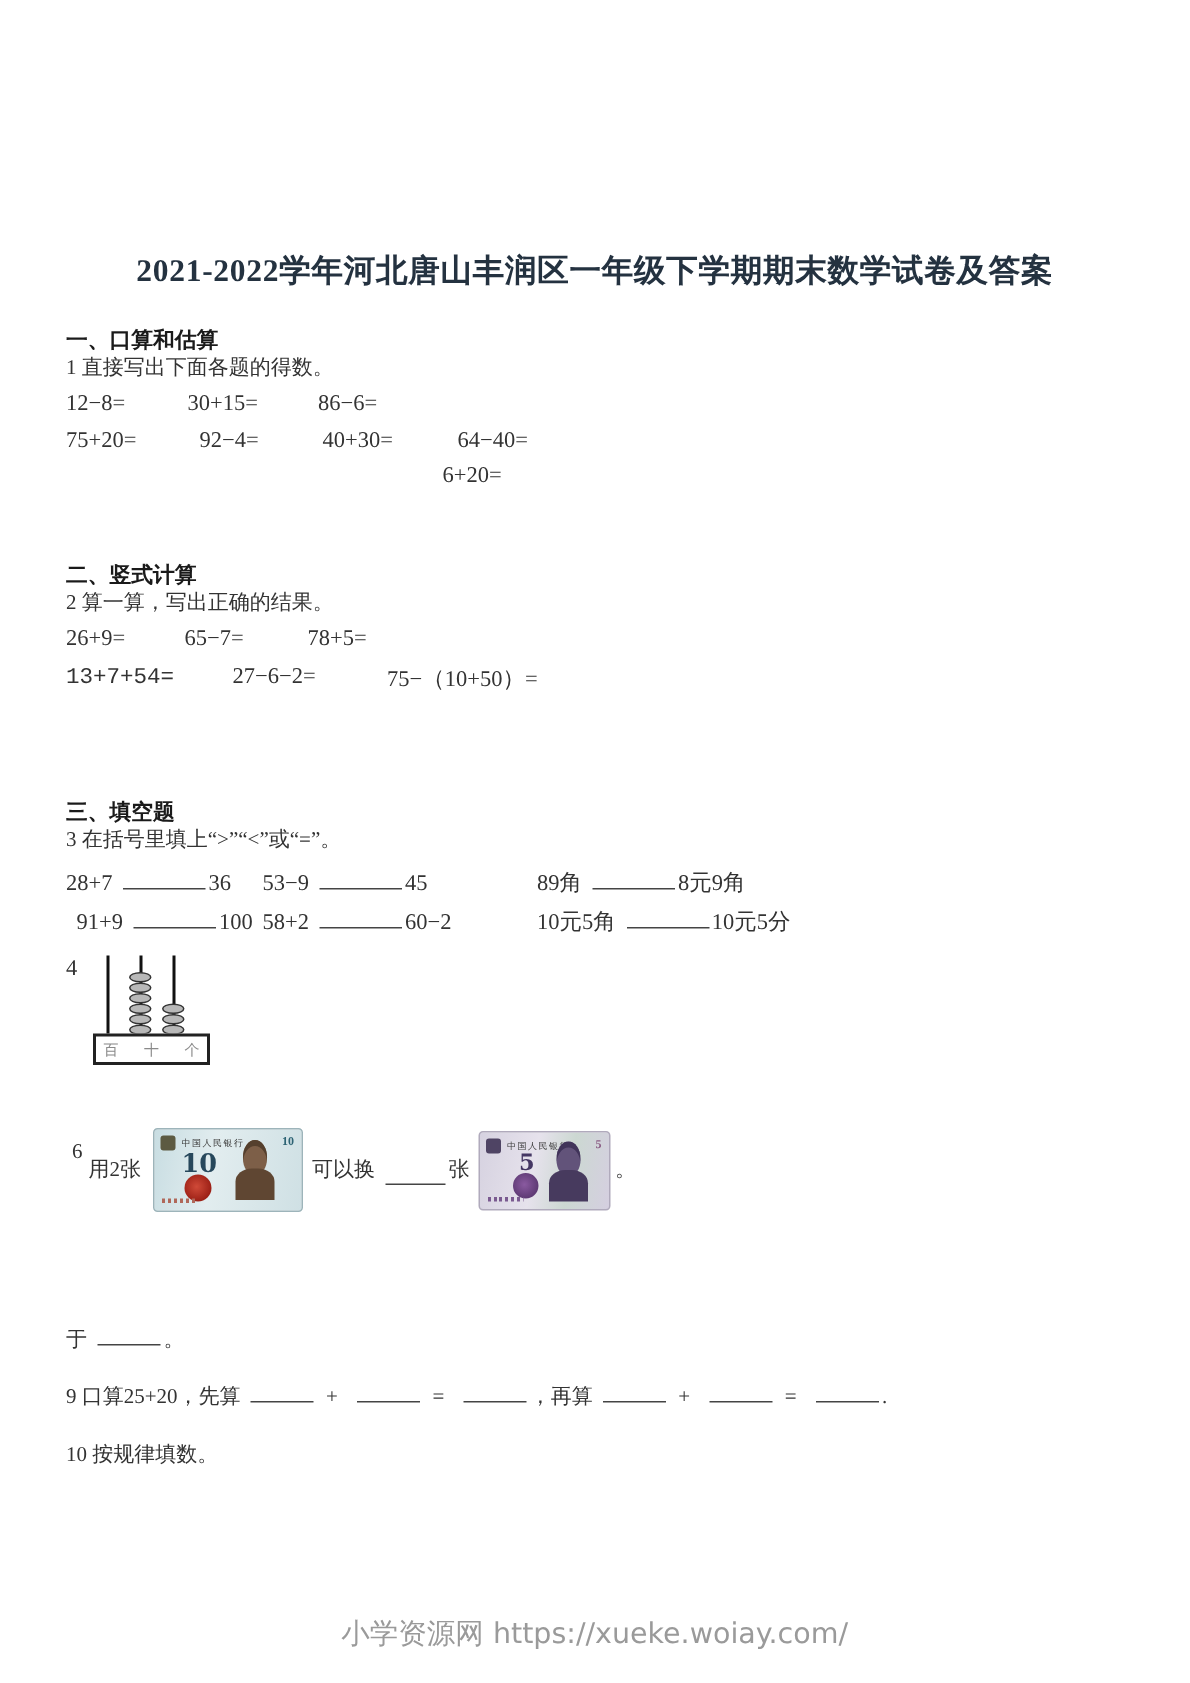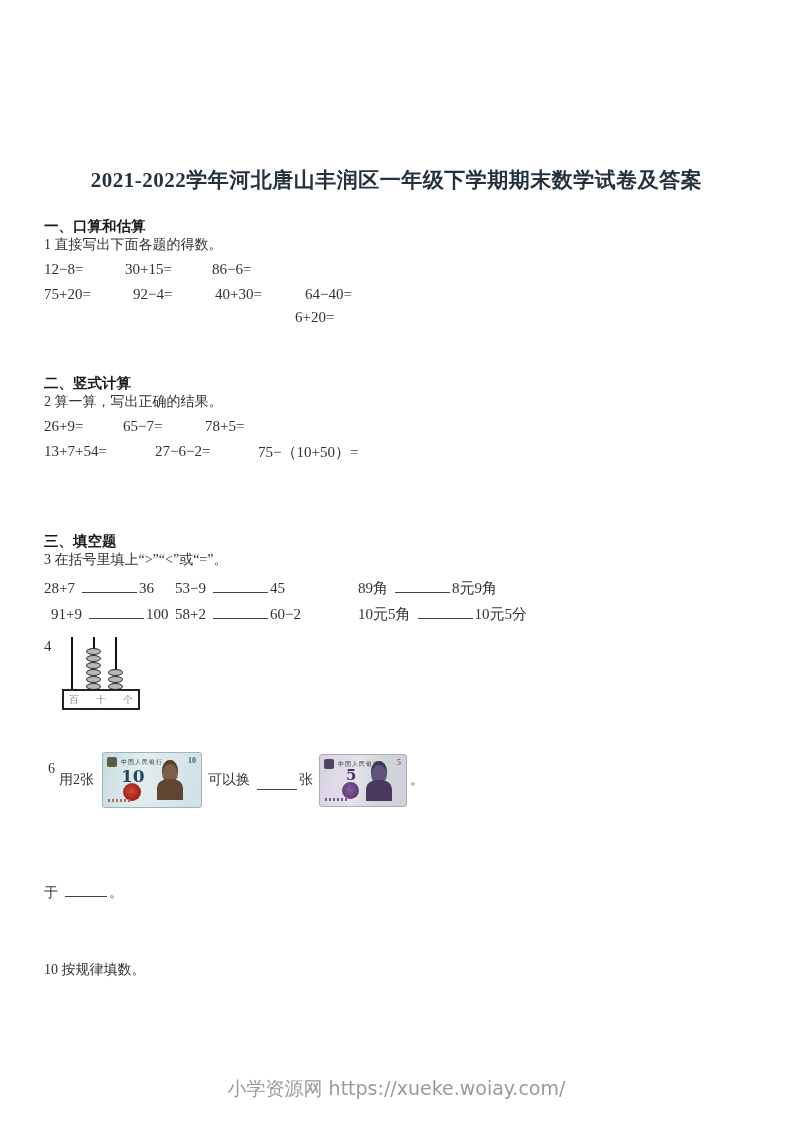--- a/index.html
+++ b/index.html
@@ -85,21 +85,21 @@
   <div class="abs math" style="top:286px;left:44px;">75+20=</div>
   <div class="abs math" style="top:286px;left:133px;">92−4=</div>
   <div class="abs math" style="top:286px;left:215px;">40+30=</div>
   <div class="abs math" style="top:286px;left:305px;">64−40=</div>
 
   <div class="abs sec-heading" style="top:374px;left:44px;">二、竖式计算</div>
   <div class="abs cn" style="top:393px;left:44px;">2 算一算，写出正确的结果。</div>
   <div class="abs math" style="top:418px;left:44px;">26+9=</div>
   <div class="abs math" style="top:418px;left:123px;">65−7=</div>
   <div class="abs math" style="top:418px;left:205px;">78+5=</div>
-  <div class="abs math" style="top:443px;left:44px;">13+7+54=</div>
+  <div class="abs math" style="top:443px;left:44px;font-family:Liberation Mono, monospace;">13+7+54=</div>
   <div class="abs math" style="top:443px;left:155px;">27−6−2=</div>
   <div class="abs math" style="top:443px;left:258px;">75−（10+50）=</div>
 
   <div class="abs sec-heading" style="top:532px;left:44px;">三、填空题</div>
   <div class="abs cn" style="top:551px;left:44px;">3 在括号里填上“&gt;”“&lt;”或“=”。</div>
 
   <div class="abs math" style="top:577px;left:44px;"><span>28+7</span><span class="blank w55"></span><span>36</span></div>
   <div class="abs math" style="top:577px;left:175px;"><span>53−9</span><span class="blank w55"></span><span>45</span></div>
   <div class="abs math" style="top:577px;left:358px;"><span>89角</span><span class="blank w55"></span><span>8元9角</span></div>
   <div class="abs math" style="top:603px;left:51px;"><span>91+9</span><span class="blank w55"></span><span>100</span></div>
@@ -153,18 +153,19 @@
       <div class="b-portrait"></div>
       <div class="b-val-corner">5</div>
       <div class="b-serial"></div>
     </div>
     <span>。</span>
   </div>
 
 
   <div class="abs cn" style="top:881px;left:44px;"><span>于</span><span class="blank w42"></span><span>。</span></div>
 
+  <div class="abs cn" style="top:919px;left:44px;"><span>9 口算25+20，先算</span><span class="blank w42"></span><span class="op">+</span><span class="blank w42"></span><span class="op">=</span><span class="blank w42"></span><span>，再算</span><span class="blank w42"></span><span class="op">+</span><span class="blank w42"></span><span class="op">=</span><span class="blank w42"></span><span>.</span></div>
 
   <div class="abs cn" style="top:961px;left:44px;">10 按规律填数。</div>
 
   <div class="abs footer"><a class="plain">小学资源网 https://xueke.woiay.com/</a></div>
 
 </div>
 
 </body></html>

